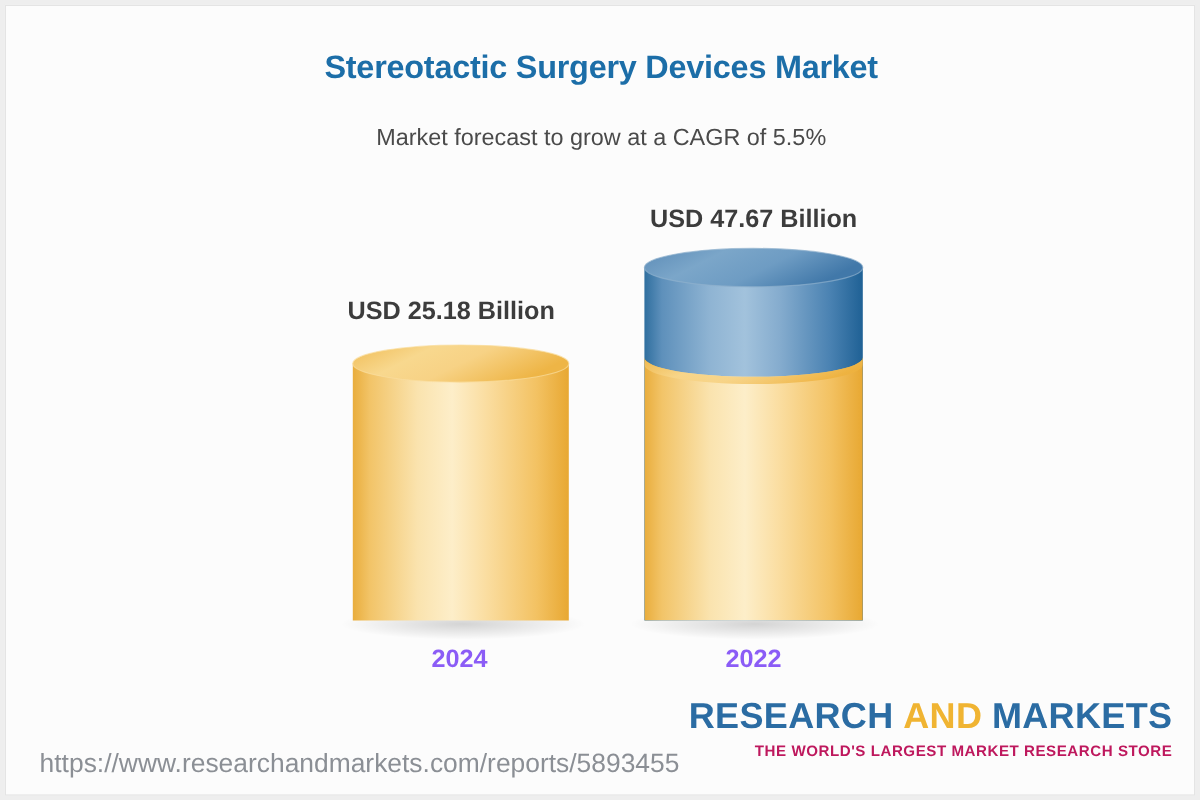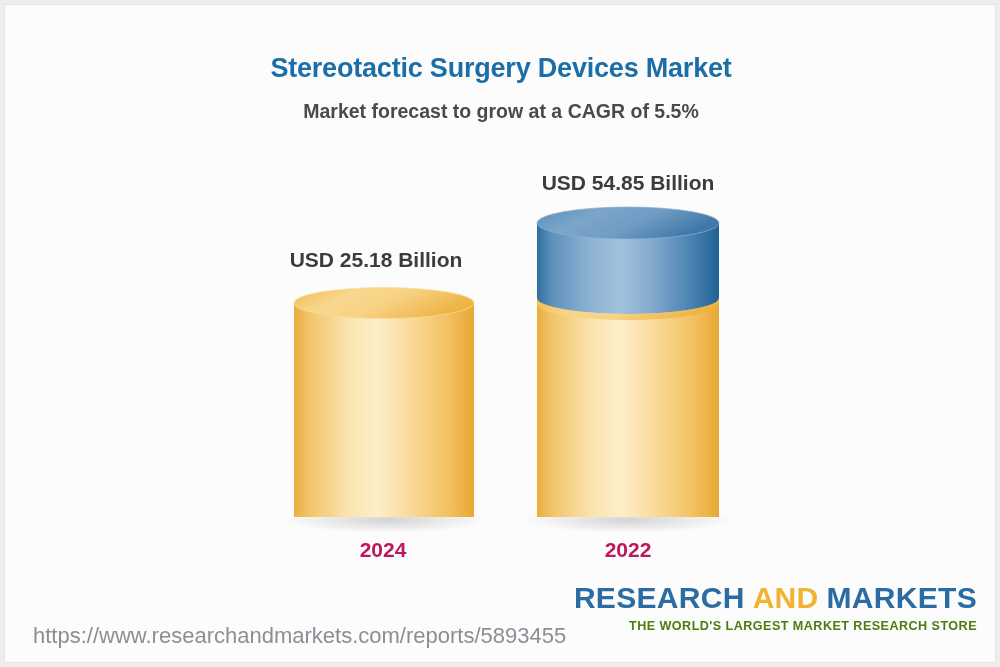--- a/index.html
+++ b/index.html
@@ -29,31 +29,31 @@
   
   .header {
     position: absolute;
     left: 0;
     top: 0;
     width: 992px;
     text-align: center;
   }
   .chart-title {
     margin: 0;
-    padding-top: 48px;
+    padding-top: 36px;
     font-size: 27px;
     font-weight: bold;
     color: #1c6ea8;
     letter-spacing: -0.2px;
   }
   .chart-subtitle {
-    margin: 0;
+    margin: 16px;
     padding-top: 16px;
     font-size: 19.5px;
-    font-weight: bold;
+    font-weight: normal;
     color: #4a4a4a;
   }
 
   
   .plot-area {
     position: absolute;
     left: 0;
     top: 0;
     width: 992px;
     height: 659px;
@@ -70,21 +70,21 @@
     font-size: 21px;
     font-weight: bold;
     color: #3c3c3c;
     text-align: center;
     white-space: nowrap;
   }
   .cat-label {
     position: absolute;
     font-size: 21px;
     font-weight: bold;
-    color: #be185d;
+    color: #8b5cf6;
     text-align: center;
     white-space: nowrap;
   }
 
   
   .source-url {
     position: absolute;
     left: 28px;
     top: 618px;
     font-size: 22px;
@@ -103,21 +103,21 @@
     font-weight: bold;
     letter-spacing: 0.3px;
     white-space: nowrap;
   }
   .brand-word-blue { color: #2b6ca3; }
   .brand-word-gold { color: #f0b432; }
   .brand-tagline {
     margin-top: 7px;
     font-size: 12.6px;
     font-weight: bold;
-    color: #4d7c0f;
+    color: #be185d;
     letter-spacing: 0.45px;
     white-space: nowrap;
   }
 </style>
 </head>
 <body>
 
 <div id="infographic-card">
 
   <div class="header">
@@ -215,21 +215,21 @@
 
         <g clip-path="url(#cylClip2030)">
           <path d="M 8,98 A 91,16 0 0 0 190,98 L 190,317 L 8,317 Z" fill="url(#yellowBody2030)"></path>
           <path d="M 8,98 A 91,16 0 0 0 190,98 L 190,104 A 91,16 0 0 1 8,104 Z" fill="url(#yellowTop2030)" opacity="0.85"></path>
         </g>
       </svg>
     </div>
 
     <div class="value-label" style="left:261px; top:243px; width:220px;">USD 25.18 Billion</div>
 
-    <div class="value-label" style="left:513px; top:166px; width:220px;">USD 54.85 Billion</div>
+    <div class="value-label" style="left:513px; top:166px; width:220px;">USD 47.67 Billion</div>
 
     <div class="cat-label" style="left:288px; top:533px; width:180px;">2024</div>
 
     <div class="cat-label" style="left:532px; top:533px; width:182px;">2022</div>
   </div>
 
   <div class="source-url">https://www.researchandmarkets.com/reports/5893455</div>
 
   <div class="brand-logo">
     <div class="brand-main">

